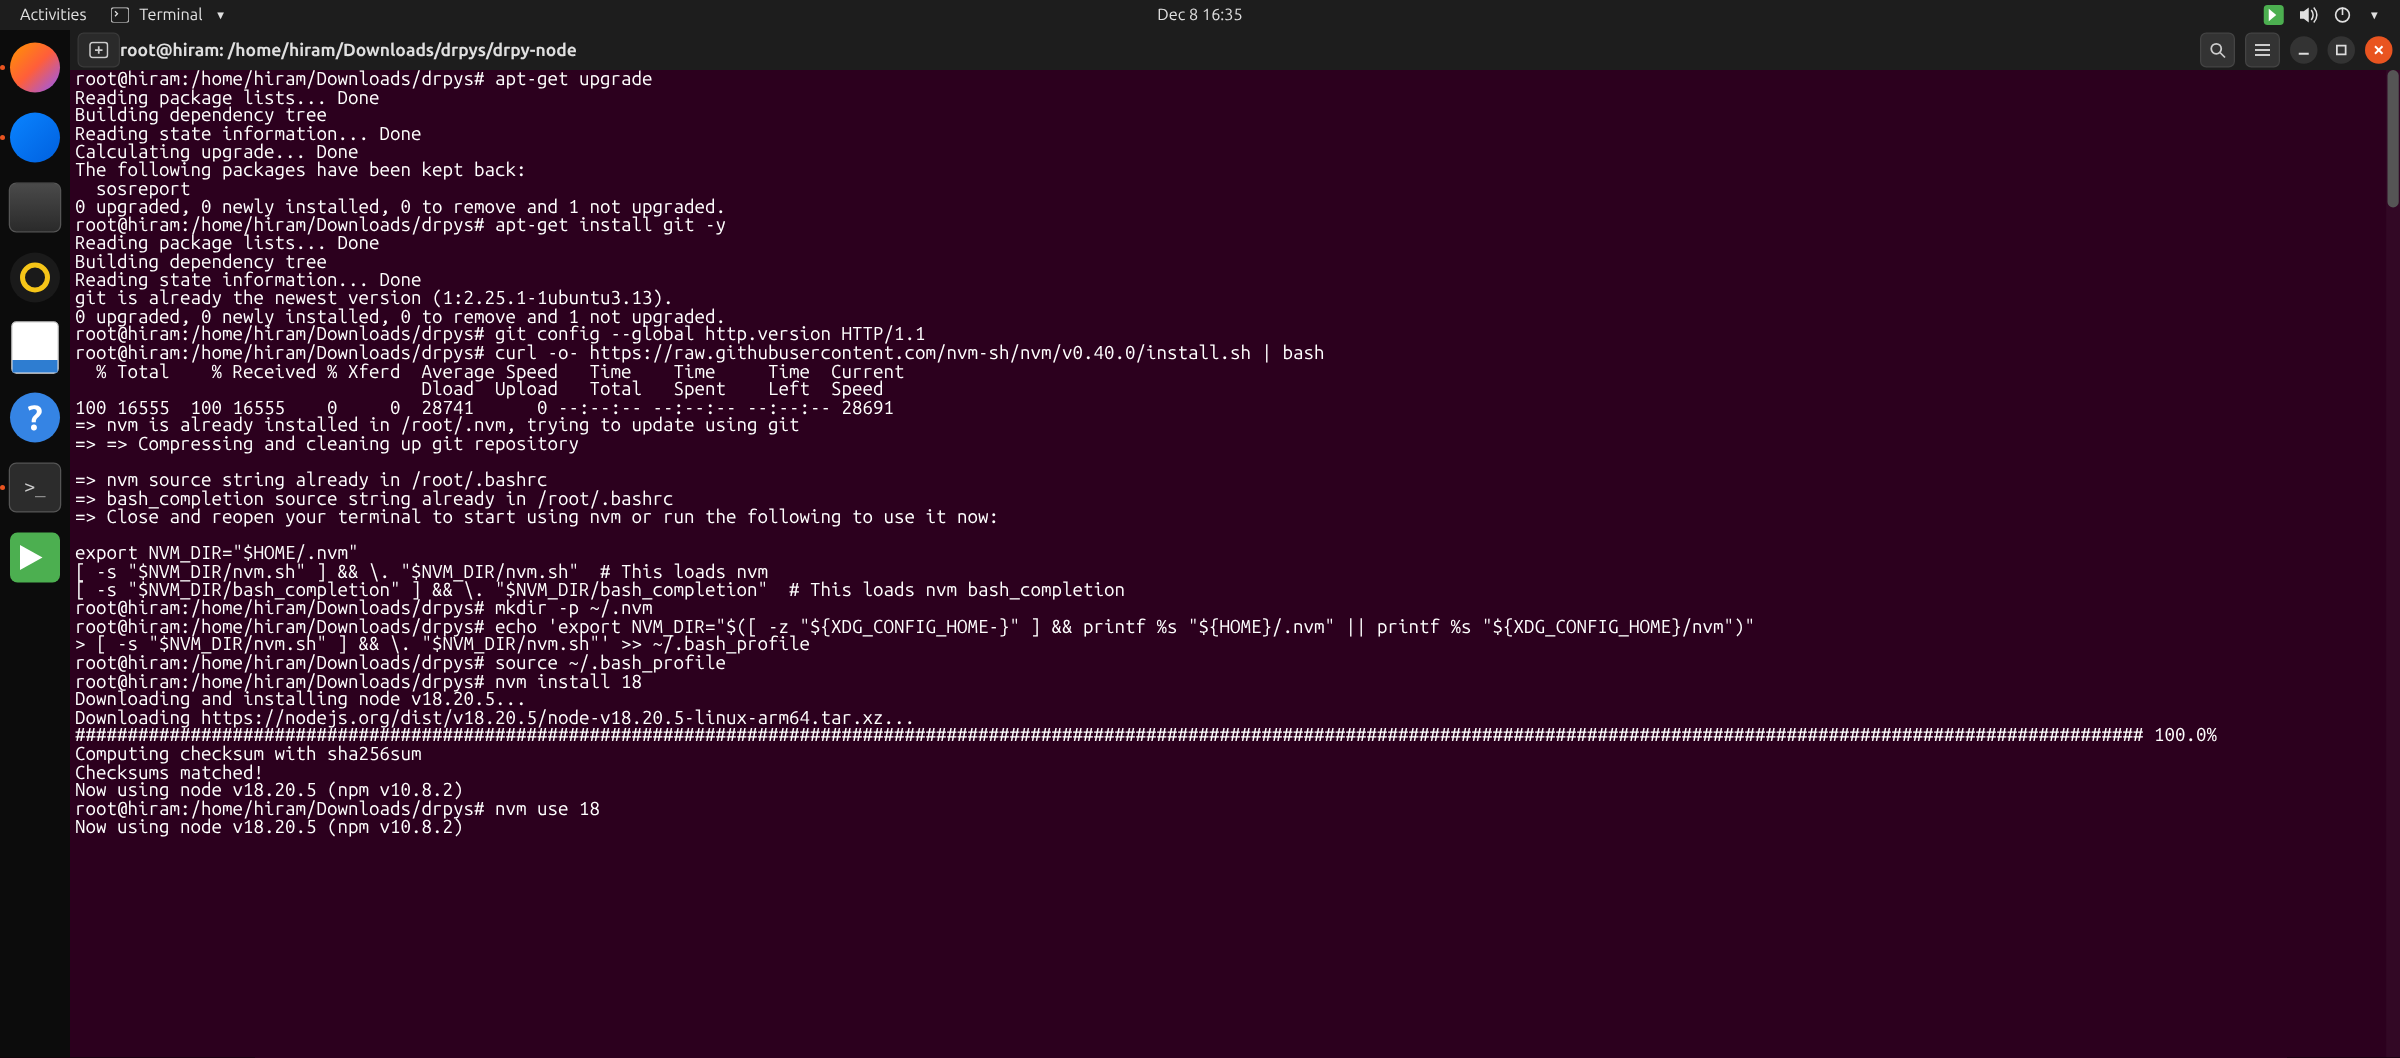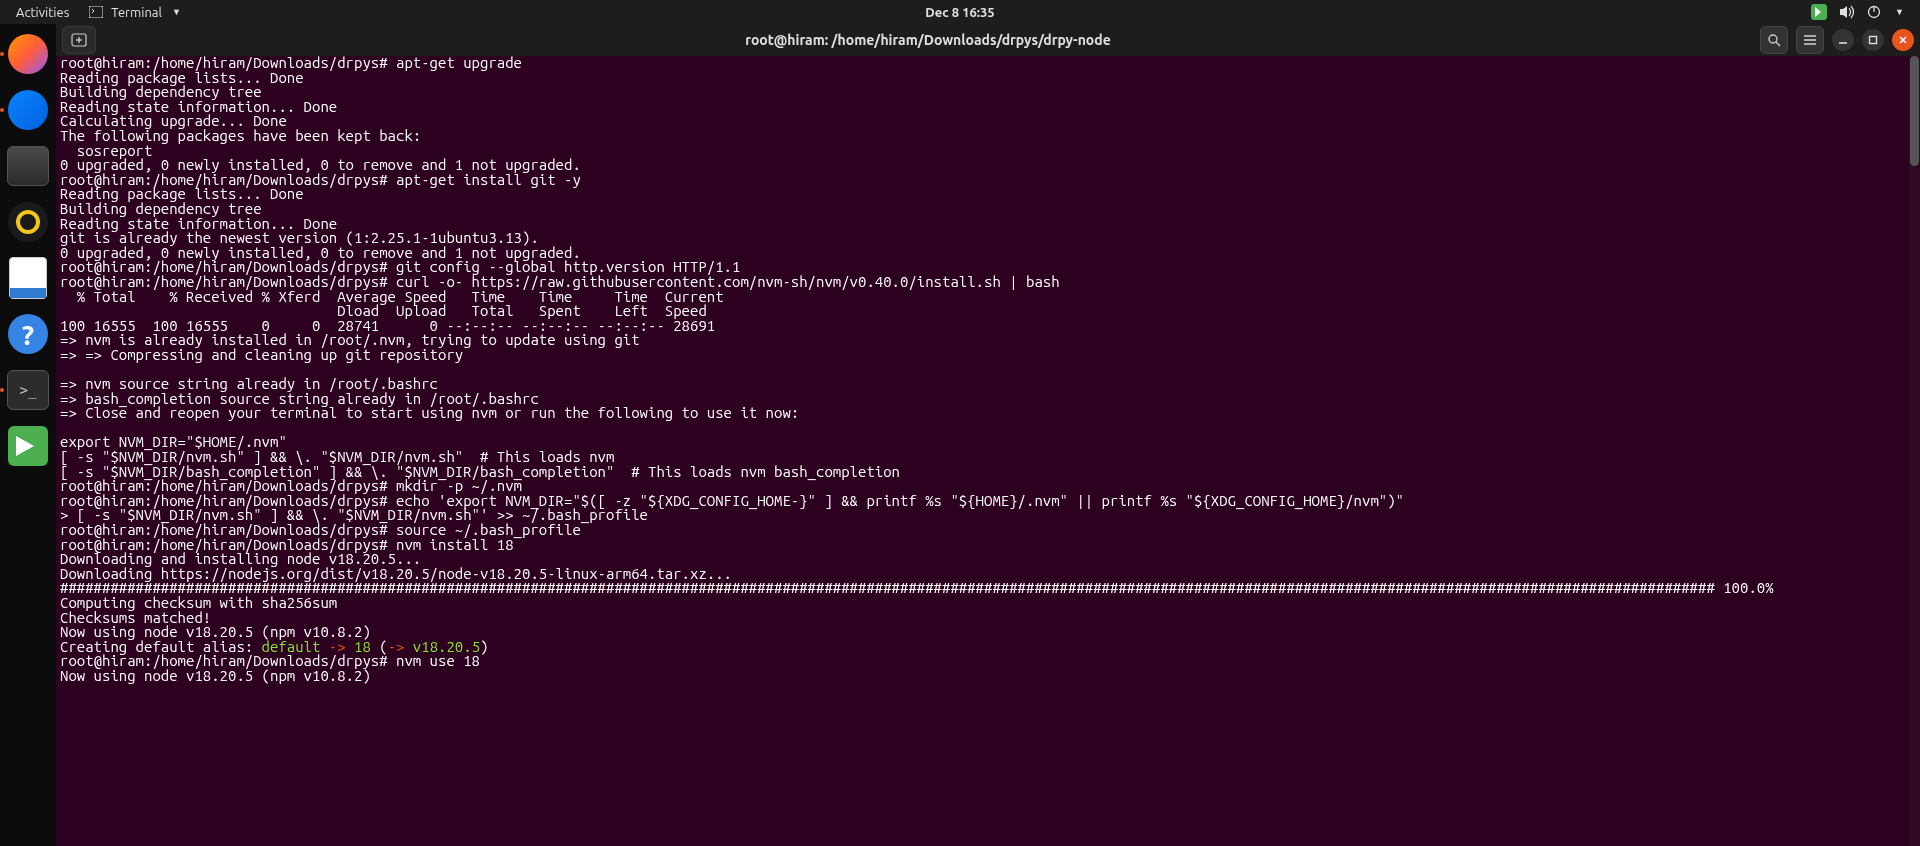--- a/index.html
+++ b/index.html
@@ -1,21 +1,21 @@
 <!DOCTYPE html>
 <html><head>
 <meta charset="utf-8">
 <style>
   html,body{margin:0;padding:0;width:1920px;height:846px;overflow:hidden;background:#000;font-family:Ubuntu,Arial,sans-serif;}
   .topbar{position:absolute;top:0;left:0;right:0;height:24px;background:#1d1d1d;color:#e0e0e0;display:flex;align-items:center;font-size:13px;z-index:100;}
   .topbar .left{display:flex;align-items:center;gap:6px;padding-left:8px;}
   .topbar .apps{padding:2px 8px;}
   .topbar .act{display:flex;align-items:center;gap:8px;padding:2px 6px;}
   .topbar .tri{font-size:9px;margin-left:2px;}
-  .topbar .center{position:absolute;left:50%;transform:translateX(-50%);font-weight:bold;}
+  .topbar .center{position:absolute;left:50%;transform:translateX(-50%);}
   .topbar .right{margin-left:auto;display:flex;align-items:center;gap:12px;padding-right:16px;}
   .topbar .right .ico{display:inline-flex;align-items:center;}
   .topbar .green-ico{display:inline-block;width:16px;height:16px;background:#4caf50;border-radius:3px;position:relative;}
   .topbar .green-ico:after{content:"";position:absolute;left:4px;top:3px;width:0;height:0;border-left:6px solid #fff;border-top:5px solid transparent;border-bottom:5px solid transparent;}
   .dock{position:absolute;top:24px;left:0;bottom:0;width:56px;background:rgba(40,40,40,0.3);display:flex;flex-direction:column;align-items:center;padding-top:8px;gap:12px;z-index:50;}
   .dock .di{width:44px;height:44px;border-radius:8px;display:flex;align-items:center;justify-content:center;position:relative;}
   .dock .di.active:before{content:"";position:absolute;left:-6px;top:20px;width:4px;height:4px;border-radius:50%;background:#e95420;}
   .dock .firefox{background:linear-gradient(135deg,#ff9500,#ff5e3a,#9059ff);border-radius:50%;width:40px;height:40px;}
   .dock .thunder{background:linear-gradient(135deg,#0a84ff,#0060df);border-radius:50%;width:40px;height:40px;}
   .dock .files{background:linear-gradient(#4a4a4a,#2a2a2a);border-radius:6px;width:40px;height:38px;border:1px solid #555;}
@@ -23,21 +23,21 @@
   .dock .rhythmbox:after{content:"";position:absolute;top:8px;left:8px;width:24px;height:24px;border:4px solid #f5c518;border-radius:50%;box-sizing:border-box;}
   .dock .writer{background:#fff;border-radius:4px;width:36px;height:40px;position:relative;border:1px solid #ccc;}
   .dock .writer:before{content:"";position:absolute;bottom:0;left:0;right:0;height:10px;background:#2e7dd1;}
   .dock .help{background:#3584e4;border-radius:50%;width:40px;height:40px;color:#fff;font-size:28px;font-weight:bold;display:flex;align-items:center;justify-content:center;}
   .dock .term{background:#2c2c2c;border-radius:6px;width:40px;height:38px;color:#ccc;display:flex;align-items:center;justify-content:center;font-family:monospace;font-size:14px;border:1px solid #555;}
   .dock .gitkr{background:#4caf50;border-radius:6px;width:40px;height:40px;position:relative;}
   .dock .gitkr:after{content:"";position:absolute;left:8px;top:10px;width:0;height:0;border-left:18px solid #fff;border-top:10px solid transparent;border-bottom:10px solid transparent;}
   .window{position:absolute;top:24px;left:56px;right:0;bottom:0;background:#2c001e;display:flex;flex-direction:column;}
   .titlebar{height:32px;background:#1d1d1d;display:flex;align-items:center;color:#e0e0e0;font-size:14px;padding:0 6px;}
   .titlebar .tab-btn{width:32px;height:26px;border:1px solid #3a3a3a;border-radius:5px;display:flex;align-items:center;justify-content:center;background:#2a2a2a;}
-  .titlebar .title{flex:1;text-align:center;font-weight:bold;}
+  .titlebar .title{flex:1;text-align:left;font-weight:bold;}
   .titlebar .ctrl{display:flex;align-items:center;gap:8px;}
   .titlebar .cbtn{width:26px;height:26px;border-radius:5px;background:#333;display:flex;align-items:center;justify-content:center;border:1px solid #444;}
   .titlebar .whbtn{width:22px;height:22px;border-radius:50%;background:#333;color:#ddd;display:flex;align-items:center;justify-content:center;font-size:12px;}
   .titlebar .close{background:#e95420;}
   .term-body{flex:1;position:relative;overflow:hidden;}
   .term-body pre{margin:0;padding:0 4px 0 4px;color:#fff;font-family:"Ubuntu Mono","DejaVu Sans Mono",monospace;font-size:15px;line-height:14.6px;white-space:pre;letter-spacing:0px;}
   .term-body .alias{color:#fff;}
   .term-body .alias .g{color:#8ae234;}
   .term-body .alias .o{color:#e95420;}
   .scrollbar{position:absolute;top:0;right:0;width:11px;bottom:0;background:rgba(255,255,255,0.03);}
@@ -182,20 +182,19 @@
 root@hiram:/home/hiram/Downloads/drpys# echo 'export NVM_DIR="$([ -z "${XDG_CONFIG_HOME-}" ] &amp;&amp; printf %s "${HOME}/.nvm" || printf %s "${XDG_CONFIG_HOME}/nvm")"
 &gt; [ -s "$NVM_DIR/nvm.sh" ] &amp;&amp; \. "$NVM_DIR/nvm.sh"' &gt;&gt; ~/.bash_profile
 root@hiram:/home/hiram/Downloads/drpys# source ~/.bash_profile
 root@hiram:/home/hiram/Downloads/drpys# nvm install 18
 Downloading and installing node v18.20.5...
 Downloading https://nodejs.org/dist/v18.20.5/node-v18.20.5-linux-arm64.tar.xz...
 ##################################################################################################################################################################################################### 100.0%
 Computing checksum with sha256sum
 Checksums matched!
 Now using node v18.20.5 (npm v10.8.2)</pre>
-    <pre class="alias"><span>Creating default alias: </span><span class="g">default</span><span class="o"> -&gt; </span><span class="g">18</span><span> (</span><span class="o">-&gt; </span><span class="g">v18.20.5</span><span>)</span></pre>
     <pre>root@hiram:/home/hiram/Downloads/drpys# nvm use 18
 Now using node v18.20.5 (npm v10.8.2)</pre>
     <div class="scrollbar">
       <div class="thumb"></div>
     </div>
   </div>
 </div>
 
 </body></html>

